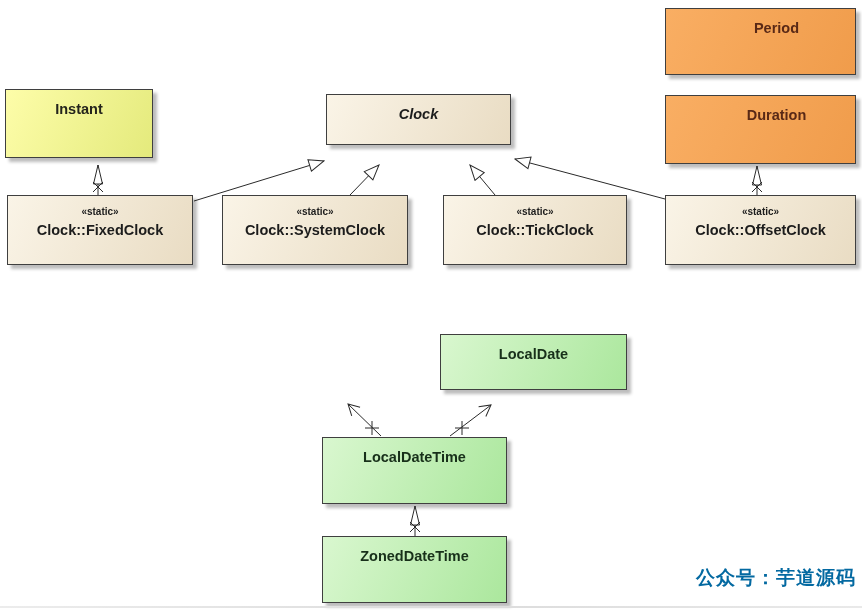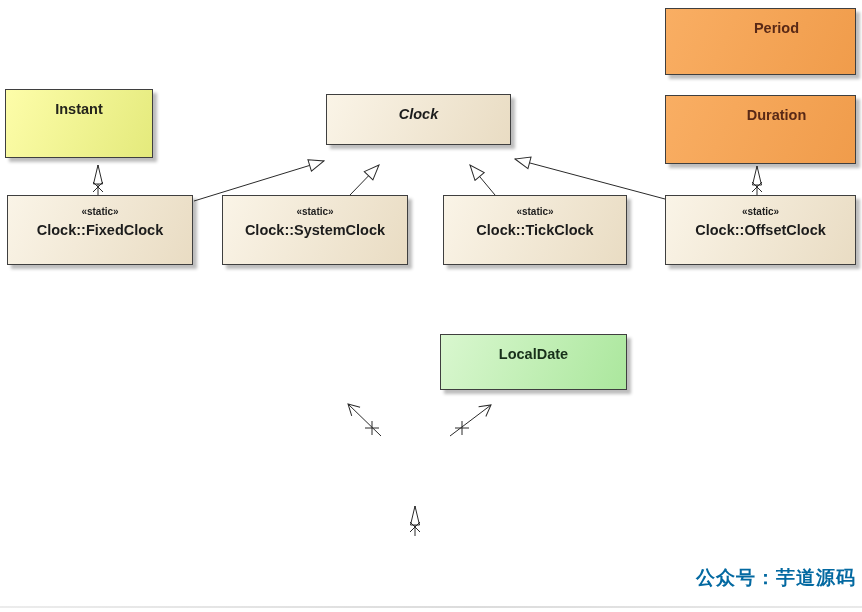--- a/index.html
+++ b/index.html
@@ -78,21 +78,27 @@
   <div class="node beige two" style="left:665px;top:195px;width:191px;height:70px;">
     <div class="stereo">«static»</div>
     <div class="lbl">Clock::OffsetClock</div>
   </div>
 
 
   <div class="node green single" style="left:440px;top:334px;width:187px;height:56px;">
     <div class="lbl">LocalDate</div>
   </div>
 
+  <div class="node green single" style="left:322px;top:437px;width:185px;height:67px;">
+    <div class="lbl">LocalDateTime</div>
+  </div>
 
+  <div class="node green single" style="left:322px;top:536px;width:185px;height:67px;">
+    <div class="lbl">ZonedDateTime</div>
+  </div>
 
   <svg class="rel" width="862" height="612" viewBox="0 0 862 612">
     <defs>
       <marker id="mGen" markerUnits="userSpaceOnUse" markerWidth="18" markerHeight="14" refX="16.5" refY="7" orient="auto">
         <path d="M1.5,1 L16.5,7 L1.5,13 Z" fill="#ffffff" stroke="#2a2a2a" stroke-width="1"></path>
       </marker>
       <marker id="mThin" markerUnits="userSpaceOnUse" markerWidth="21" markerHeight="12" refX="20" refY="6" orient="auto">
         <path d="M1,1.5 L20,6 L1,10.5 Z" fill="#ffffff" stroke="#2a2a2a" stroke-width="1"></path>
       </marker>
       <marker id="mVee" markerUnits="userSpaceOnUse" markerWidth="14" markerHeight="14" refX="12.5" refY="7" orient="auto">

